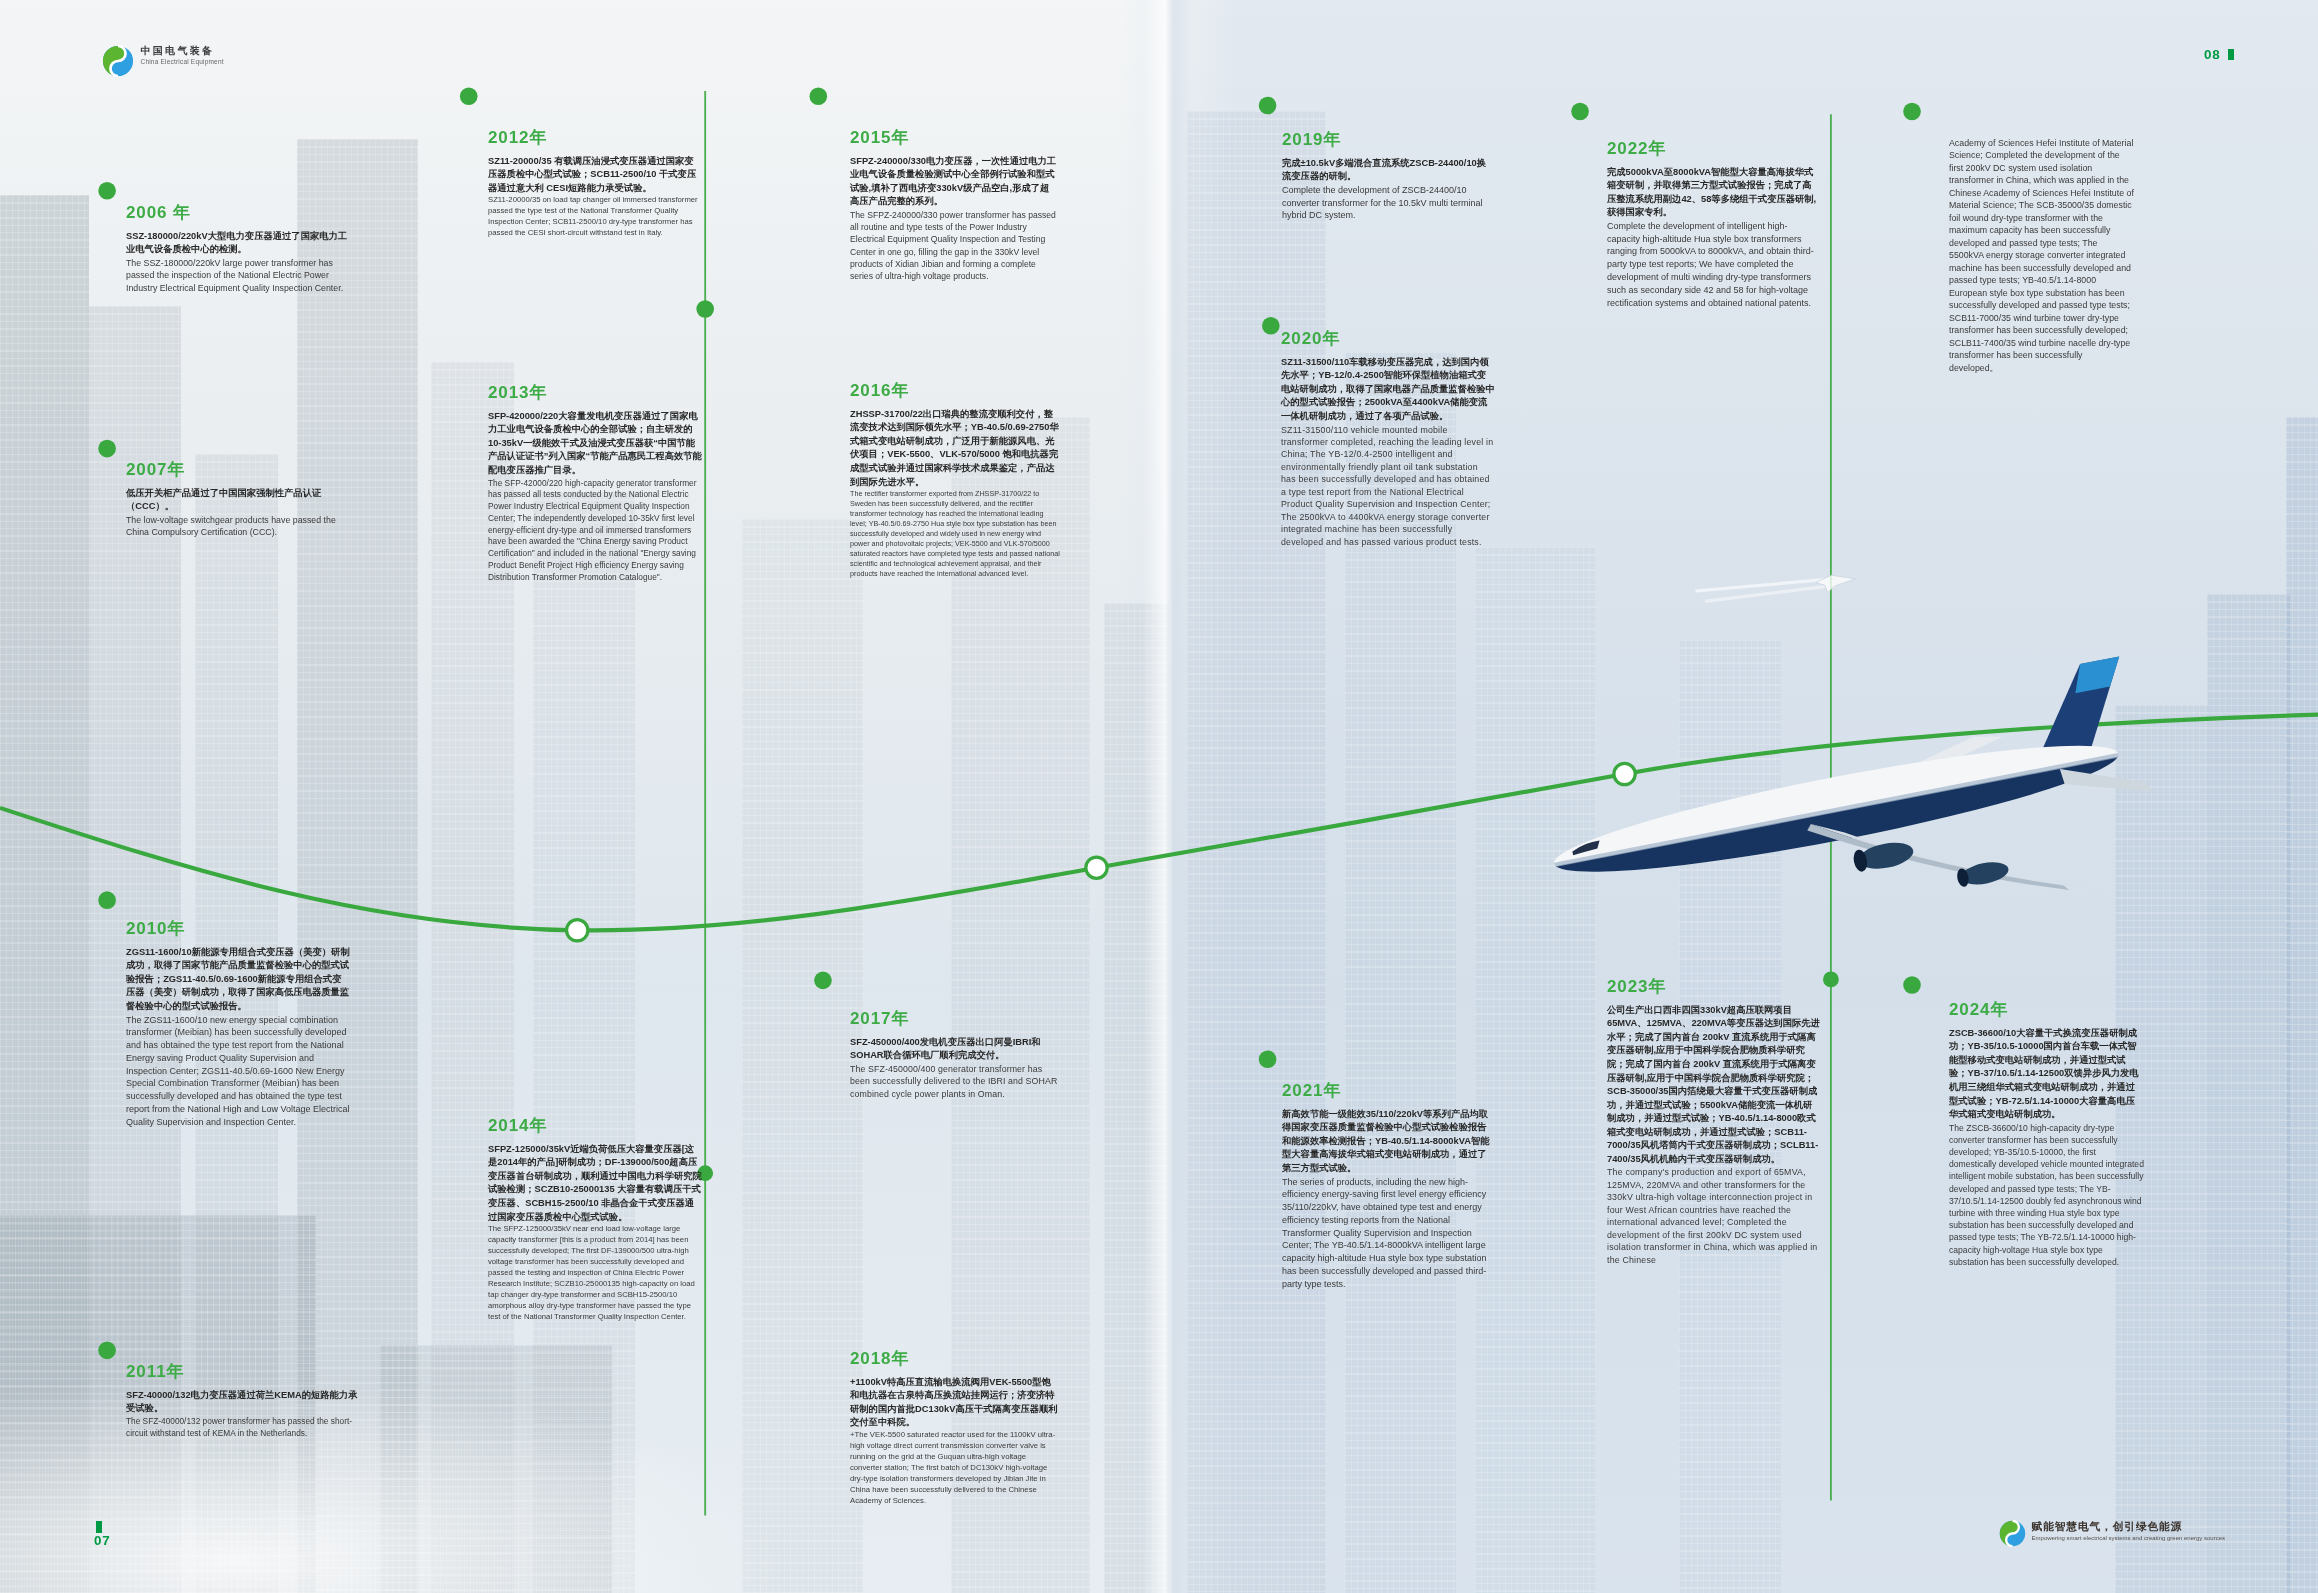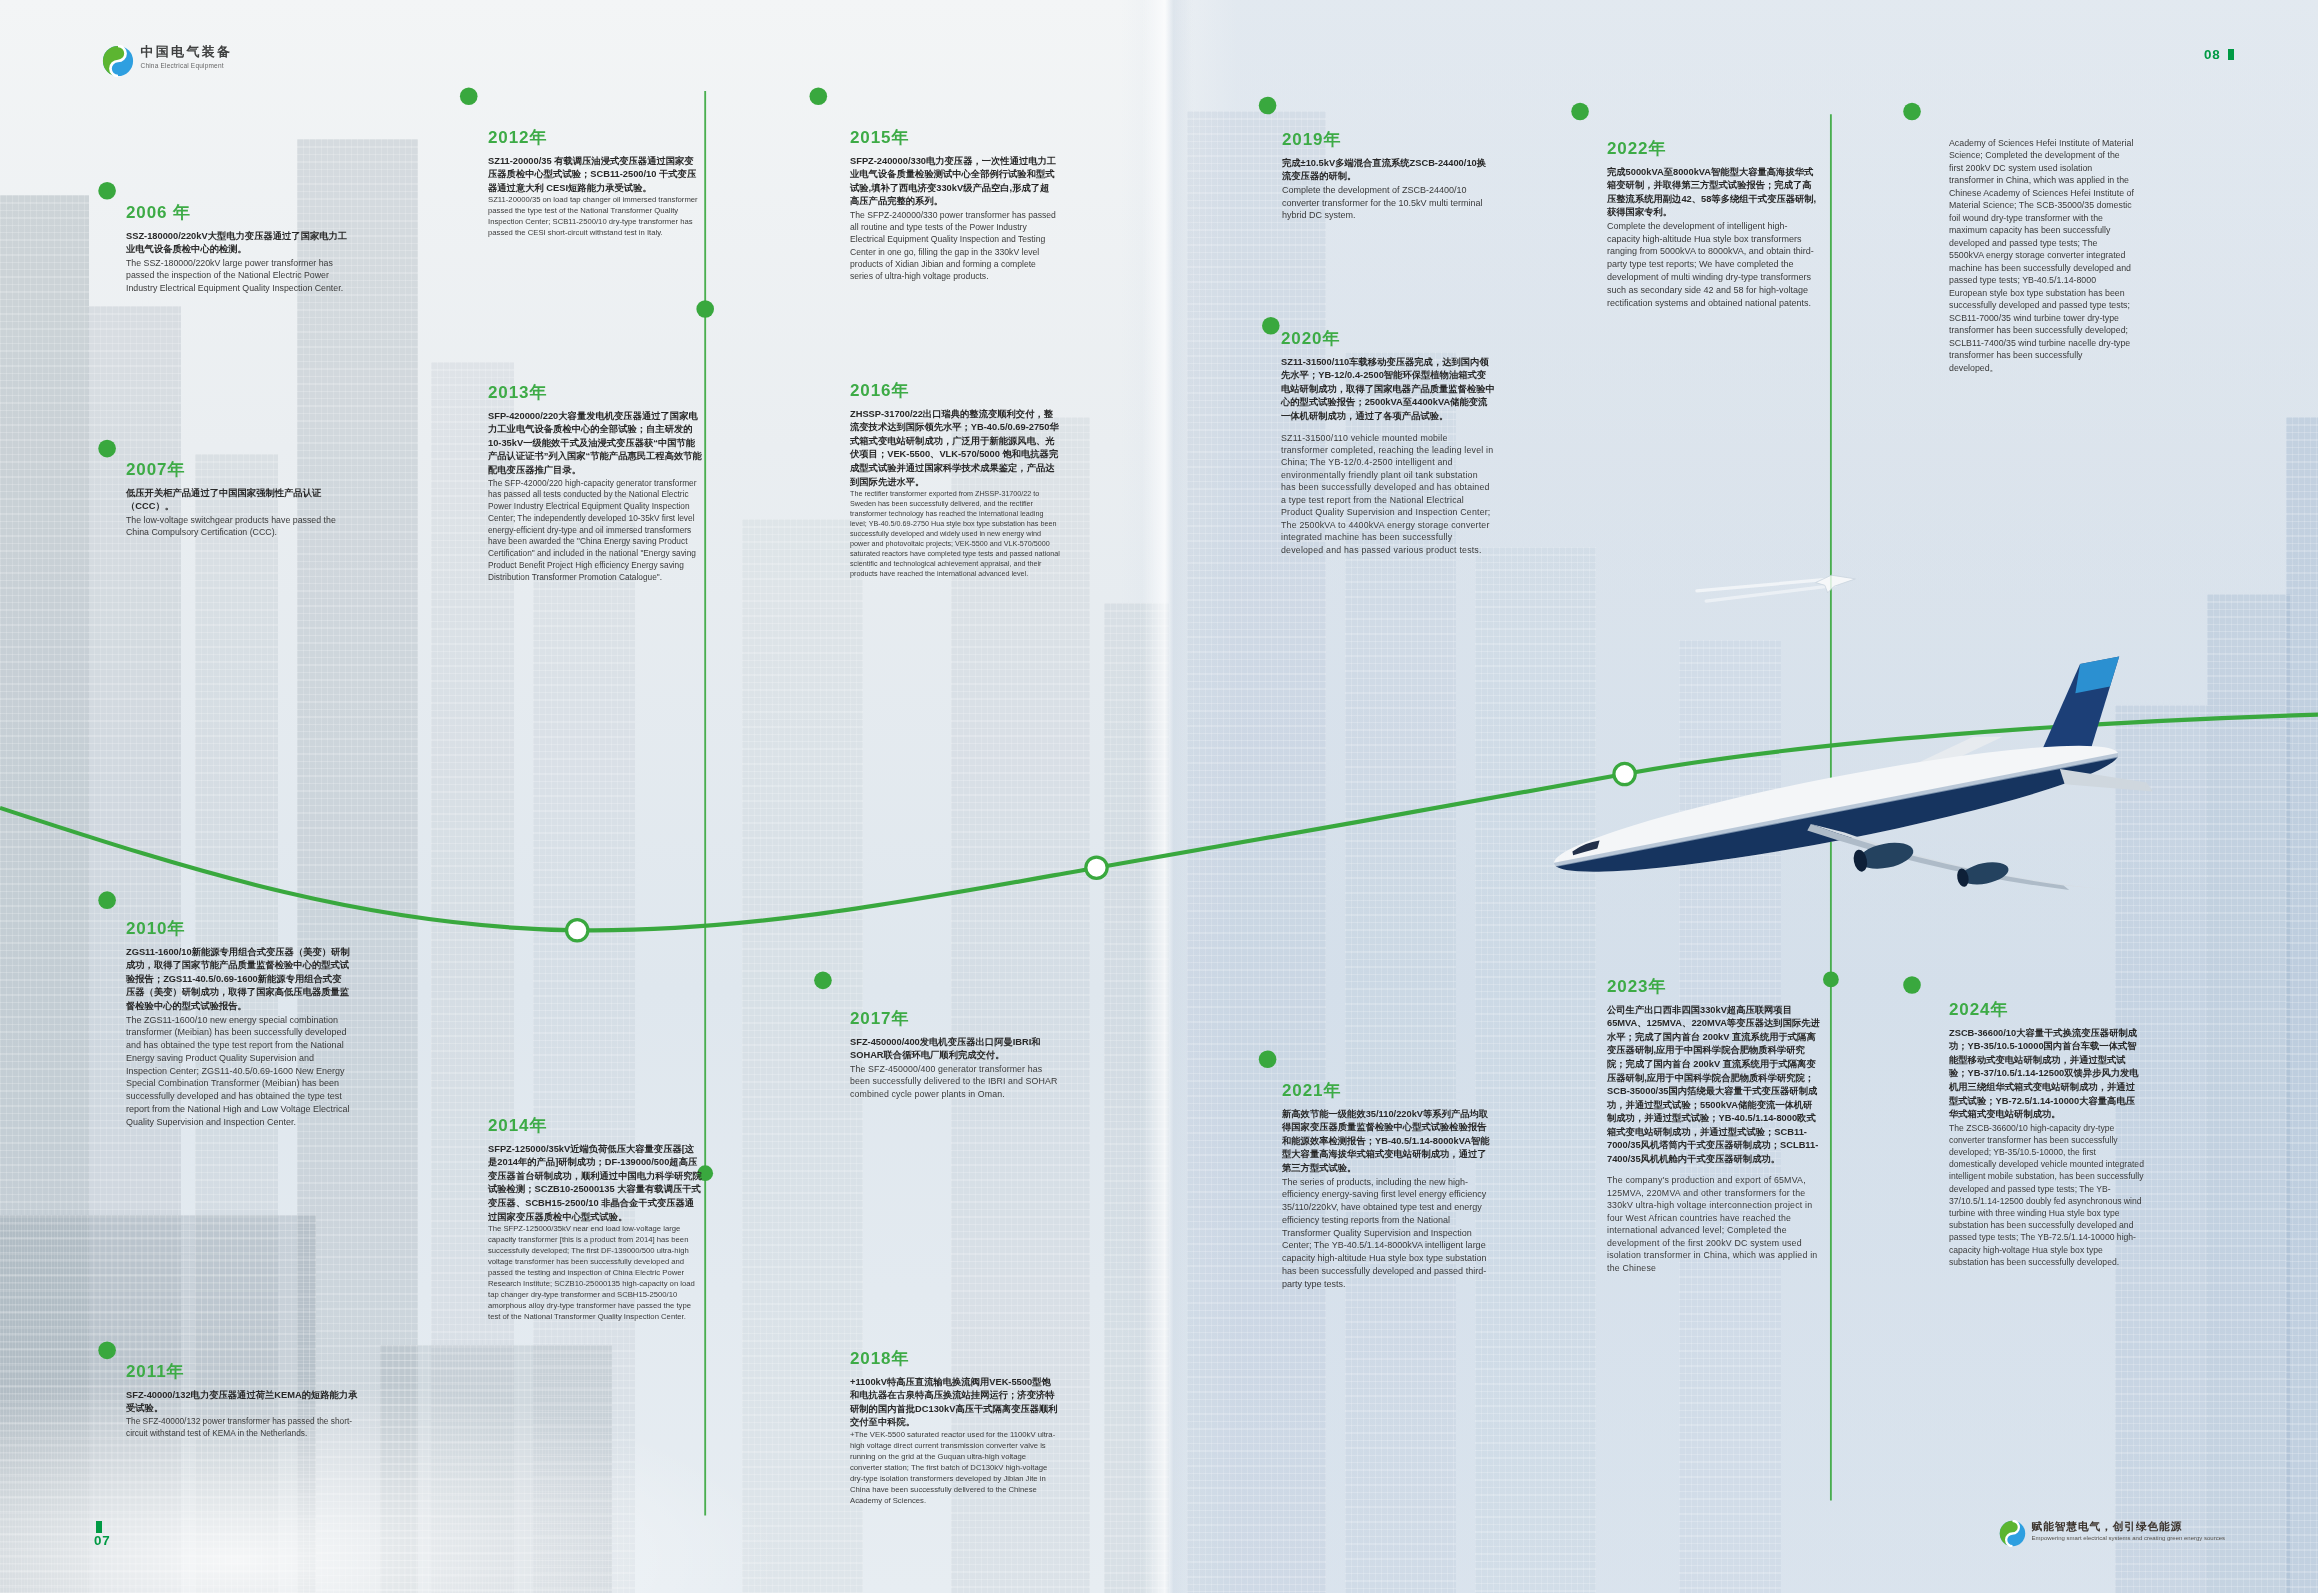--- a/index.html
+++ b/index.html
@@ -32,21 +32,21 @@
   .b18{left:380px;top:1345px;width:232px;height:249px;background-color:rgba(130,144,156,.20);}
   .haze{position:absolute;left:0;top:1373px;width:788px;height:221px;
     background:radial-gradient(ellipse at 30% 85%, rgba(255,255,255,.85), rgba(255,255,255,0) 70%);}
   .gutter{position:absolute;left:1142px;top:0;width:51px;height:100%;
     background:linear-gradient(90deg, rgba(255,255,255,0), rgba(255,255,255,.75) 45%, rgba(205,216,228,.45) 62%, rgba(255,255,255,0));}
   
   .layer{position:absolute;left:0;top:0;width:2333px;height:1594px;}
   
   .brand{position:absolute;left:102px;top:45px;display:flex;align-items:flex-start;}
   .brand-text{margin-left:6.5px;}
-  .brand-cn{font-size:13px;font-weight:700;color:#3f4040;letter-spacing:2.3px;line-height:1.1;}
+  .brand-cn{font-size:10px;font-weight:700;color:#3f4040;letter-spacing:2.3px;line-height:1.1;}
   .brand-en{font-size:6.5px;color:#666;margin-top:2.3px;letter-spacing:0.2px;}
   .pnum{position:absolute;display:flex;align-items:center;color:#009a44;font-weight:700;font-size:13.4px;letter-spacing:0.9px;}
   .pnum .sq{width:6.5px;height:11.6px;background:#009a44;display:inline-block;}
   .pnum-right{left:2204px;top:47px;}
   .pnum-right .sq{margin-left:7px;}
   .pnum-left{left:94px;top:1521px;flex-direction:column;}
   .pnum-left .sq{margin-right:7px;}
   .footer-brand{position:absolute;left:1999px;top:1520px;display:flex;align-items:flex-start;justify-content:center;}
   .fb-text{margin-left:5.6px;}
   .fb-cn{font-size:10.7px;font-weight:700;color:#3b332d;letter-spacing:0.9px;line-height:1.2;}
@@ -76,21 +76,21 @@
   #ms-2023-cont{left:1949px;top:137px;width:185px;}
   #ms-2024{left:1949px;top:1001px;width:195px;}
   #ms-2010 .en{font-size:9px;}
   #ms-2011 .en{font-size:8.3px;}
   #ms-2012 .en,#ms-2014 .en,#ms-2018 .en{font-size:7.7px;}
   #ms-2013 .en{font-size:8.3px;}
   #ms-2015 .en{font-size:8.6px;}
   #ms-2016 .en{font-size:7.2px;line-height:1.38;}
   #ms-2017 .en{letter-spacing:0.1px;}
   #ms-2019 .en,#ms-2021 .en,#ms-2022 .en{font-size:9px;}
-  #ms-2020 .en,#ms-2023 .en{letter-spacing:0.2px;margin-top:8px;}
+  #ms-2020 .en,#ms-2023 .en{letter-spacing:0.2px;}
   #ms-2024 .en{font-size:8.6px;}
 </style>
 </head>
 <body>
 
 <div class="canvas">
 
   <div class="city">
     <div class="bld b1"></div>
     <div class="bld b2"></div>

